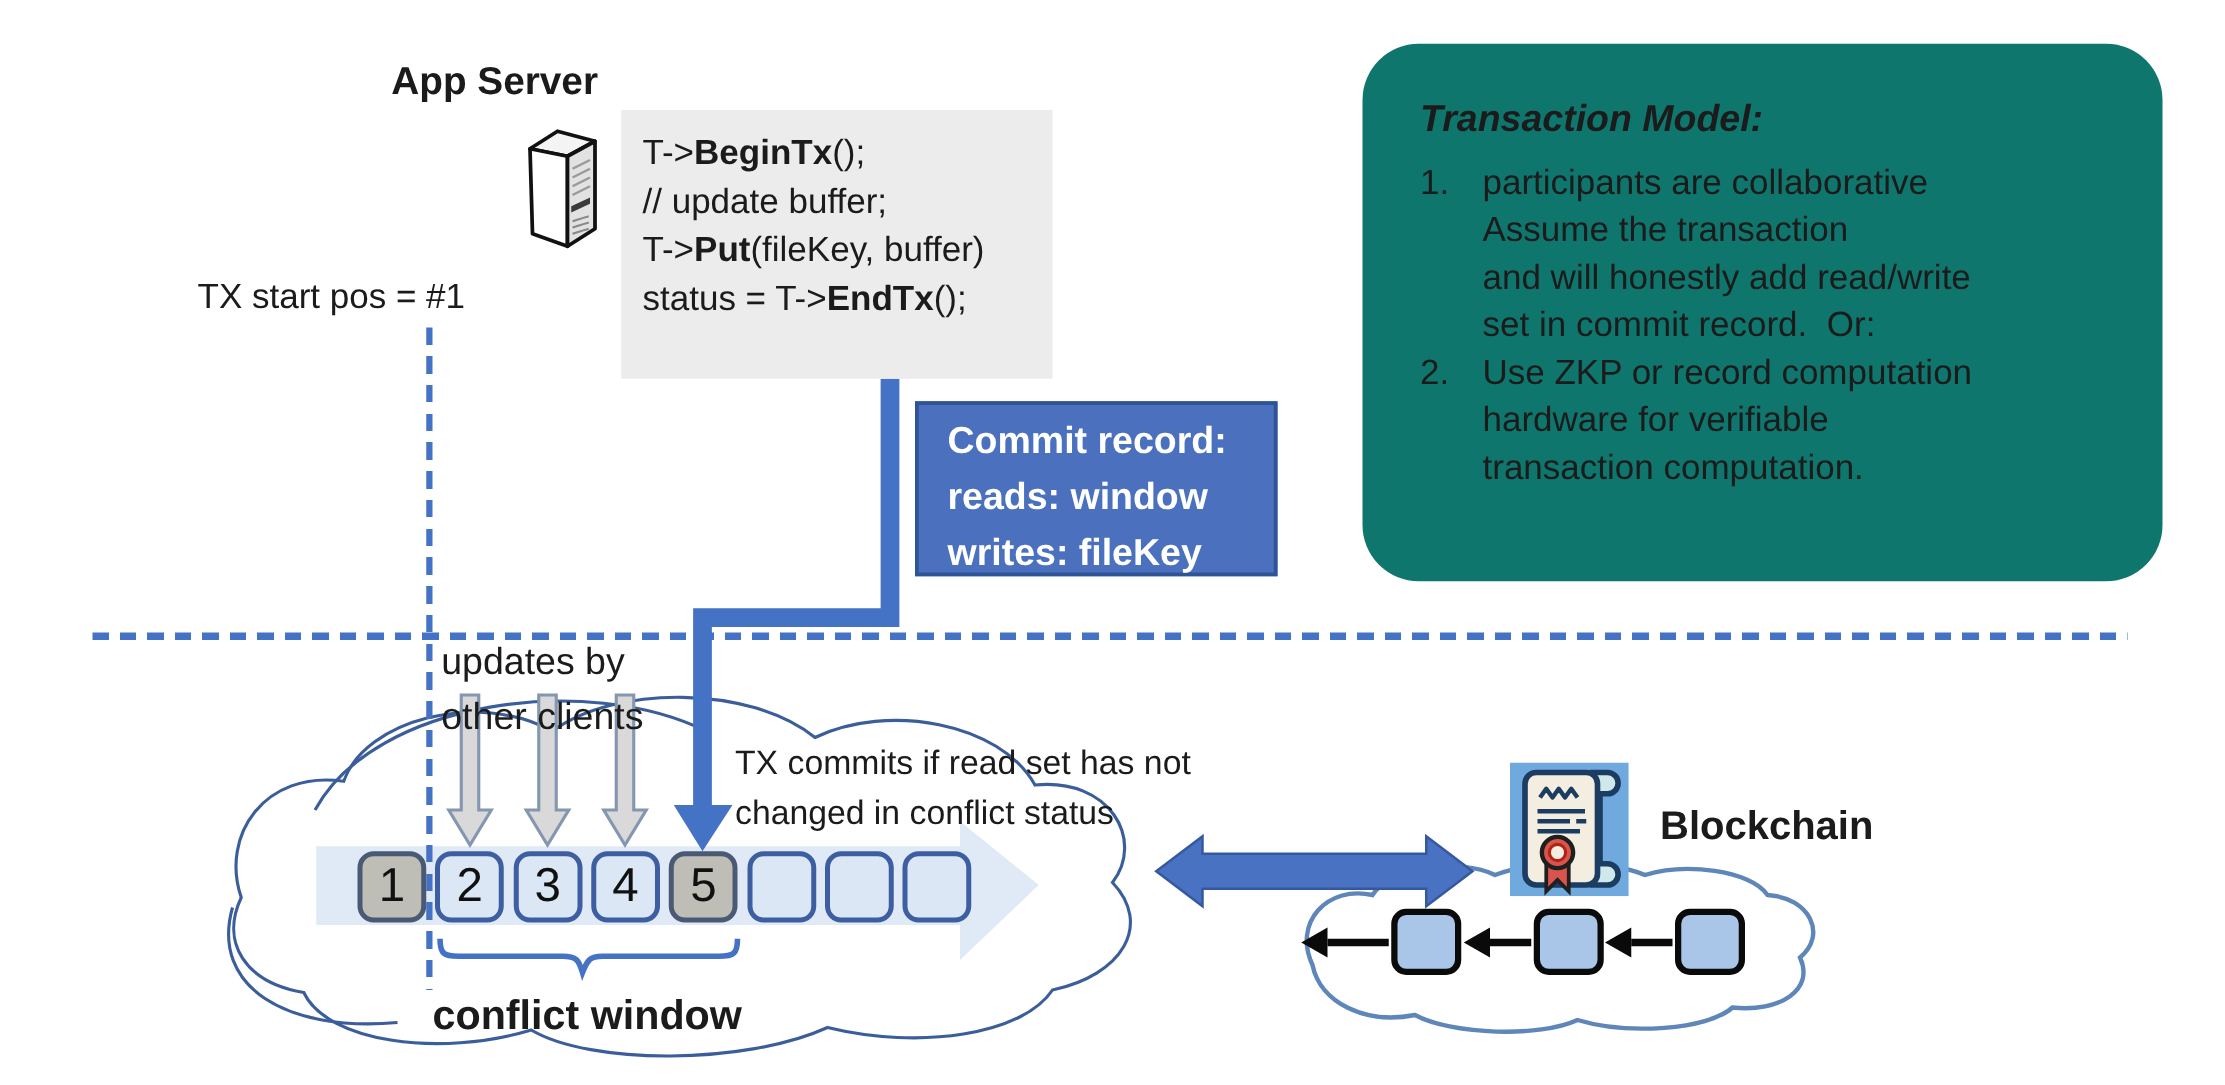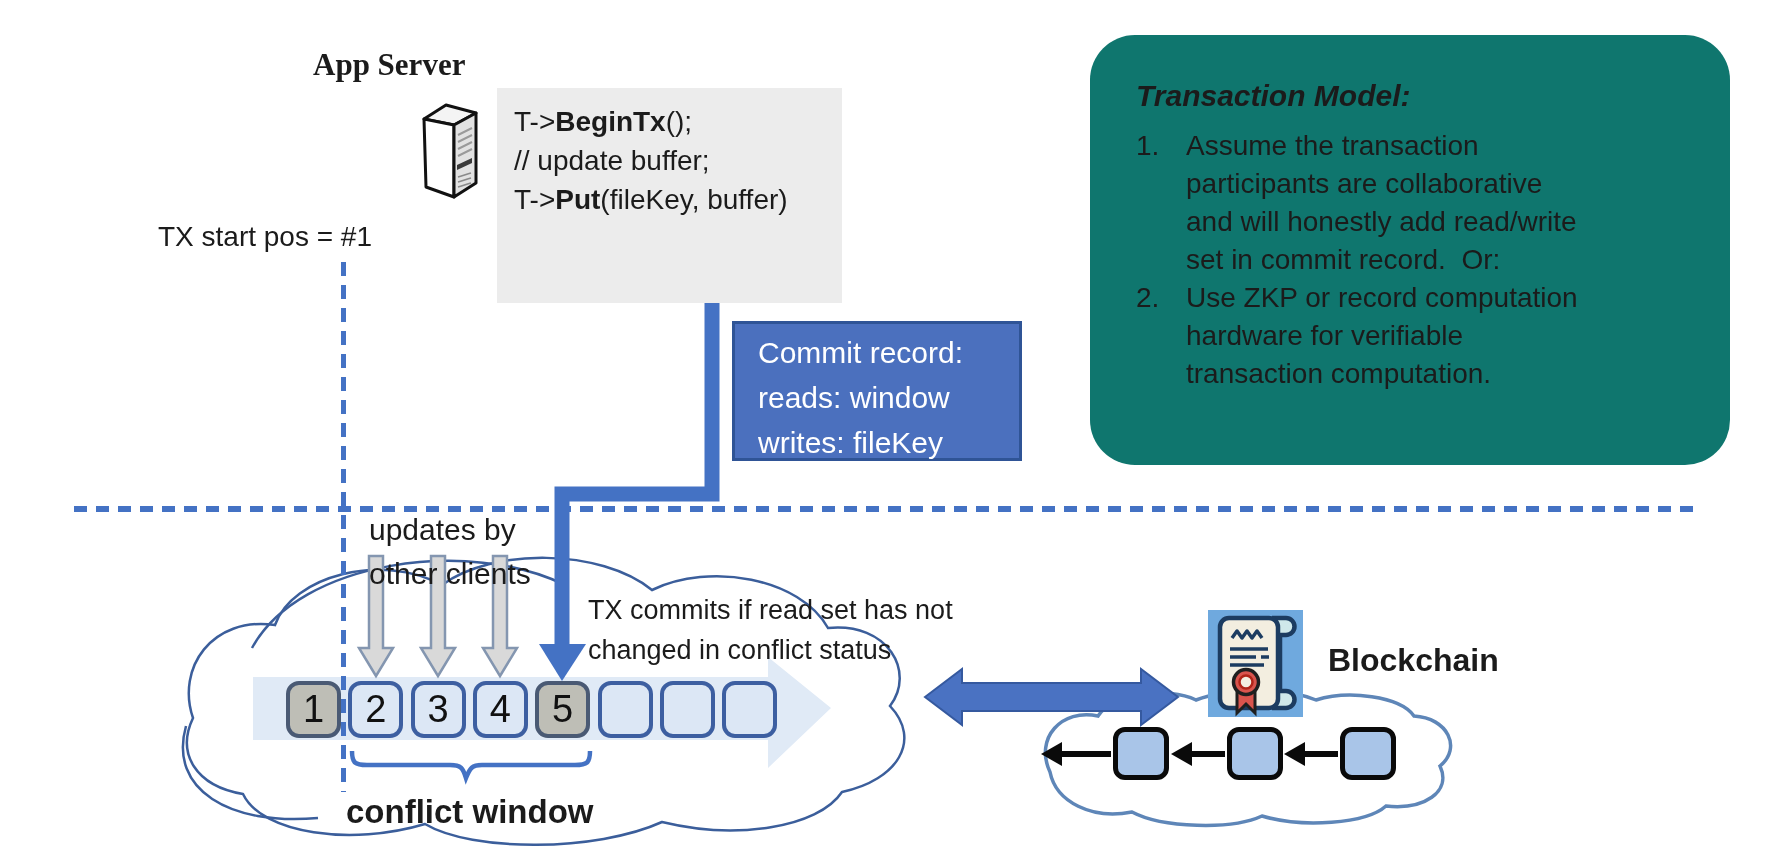--- a/index.html
+++ b/index.html
@@ -7,36 +7,36 @@
           font-family:"Liberation Sans",sans-serif;color:#1b1b1b;}
   .abs{position:absolute;}
   
   #v-dash{left:341px;top:262px;width:5px;height:530px;z-index:3;
     background:repeating-linear-gradient(to bottom,#4472C4 0 14px,transparent 14px 23px);}
   #h-dash{left:74px;top:506px;width:1628px;height:6px;z-index:0;
     background:repeating-linear-gradient(to right,#4472C4 0 13px,transparent 13px 22px);}
   
   #diagram-svg{left:0;top:0;z-index:1;}
   
-  #app-server-title{left:313px;top:47px;font-size:31px;font-weight:bold;z-index:2;font-family:Liberation Serif, serif;}
+  #app-server-title{left:313px;top:47px;font-size:31px;font-weight:bold;z-index:2;}
   #server-icon{left:412px;top:95px;z-index:2;}
   #code-box{left:497px;top:88px;width:345px;height:215px;background:#ECECEC;z-index:2;
     font-size:28px;line-height:39px;padding:14px 0 0 17px;box-sizing:border-box;}
   .code-line .b{font-weight:bold;}
   #tx-start-label{left:158px;top:221px;font-size:28px;z-index:2;white-space:pre;}
   #commit-box{left:732px;top:321px;width:290px;height:140px;z-index:2;background:#4B70BE;
     border:3px solid #2F5496;box-sizing:border-box;color:#fff;font-size:30px;line-height:45px;
-    padding:6px 0 0 23px;}
+    padding:6px 0 0 23px;font-weight:bold;}
   #tm-box{left:1090px;top:35px;width:640px;height:430px;background:#0f766e;border-radius:45px;
     z-index:2;box-sizing:border-box;padding:44px 40px 0 46px;}
   #tm-title{font-size:30px;font-weight:bold;font-style:italic;margin-bottom:14px;}
   .tm-item{display:flex;font-size:28px;line-height:38px;}
   .tm-num{width:50px;flex:0 0 50px;}
   .tm-text div{white-space:pre;}
-  #updates-label{left:353px;top:508px;font-size:30px;line-height:44px;z-index:2;margin-left:16px;}
+  #updates-label{left:353px;top:508px;font-size:30px;line-height:44px;z-index:2;}
   #commit-note{left:588px;top:590px;font-size:27px;line-height:40px;z-index:2;}
   #conflict-window-label{left:346px;top:793px;font-size:33px;font-weight:bold;z-index:2;}
   #blockchain-label{left:1328px;top:642px;font-size:32px;font-weight:bold;z-index:2;}
   
   #slot-row{left:0;top:0;width:100%;height:100%;z-index:2;pointer-events:none;}
   .slot{position:absolute;top:681px;width:55px;height:57px;box-sizing:border-box;
     background:#DCE7F5;border:4px solid #3D5FA1;border-radius:13px;
     display:flex;align-items:center;justify-content:center;font-size:38px;color:#111;}
   .slot.hl{background:#BEBEB6;border-color:#4A5A74;}
   
@@ -110,37 +110,38 @@
       <path d="M46 82 C 50 81 55 79 59 78"></path>
         <path d="M46 87 C 50 86 55 84 59 83"></path>
         <path d="M46 92 C 50 91 55 89 59 88"></path>
     </g>
   </svg>
 
   <div class="abs" id="code-box">
       <div class="code-line"><span>T-&gt;</span><span class="b">BeginTx</span><span>();</span></div>
       <div class="code-line"><span>// update buffer;</span></div>
       <div class="code-line"><span>T-&gt;</span><span class="b">Put</span><span>(fileKey, buffer)</span></div>
+      <div class="code-line"><span>status = T-&gt;</span><span class="b">EndTx</span><span>();</span></div>
     </div>
 
   <div class="abs" id="tx-start-label">TX start pos = #1</div>
 
   <div class="abs" id="commit-box">
       <div>Commit record:</div>
       <div>reads: window</div>
       <div>writes: fileKey</div>
     </div>
 
   <div class="abs" id="tm-box">
     <div id="tm-title">Transaction Model:</div>
     <div class="tm-item">
       <div class="tm-num">1.</div>
       <div class="tm-text">
+          <div>participants are collaborative</div>
           <div>Assume the transaction</div>
-          <div>participants are collaborative</div>
           <div>and will honestly add read/write</div>
           <div>set in commit record.  Or:</div>
         </div>
     </div>
     <div class="tm-item">
       <div class="tm-num">2.</div>
       <div class="tm-text">
           <div>Use ZKP or record computation</div>
           <div>hardware for verifiable</div>
           <div>transaction computation.</div>

